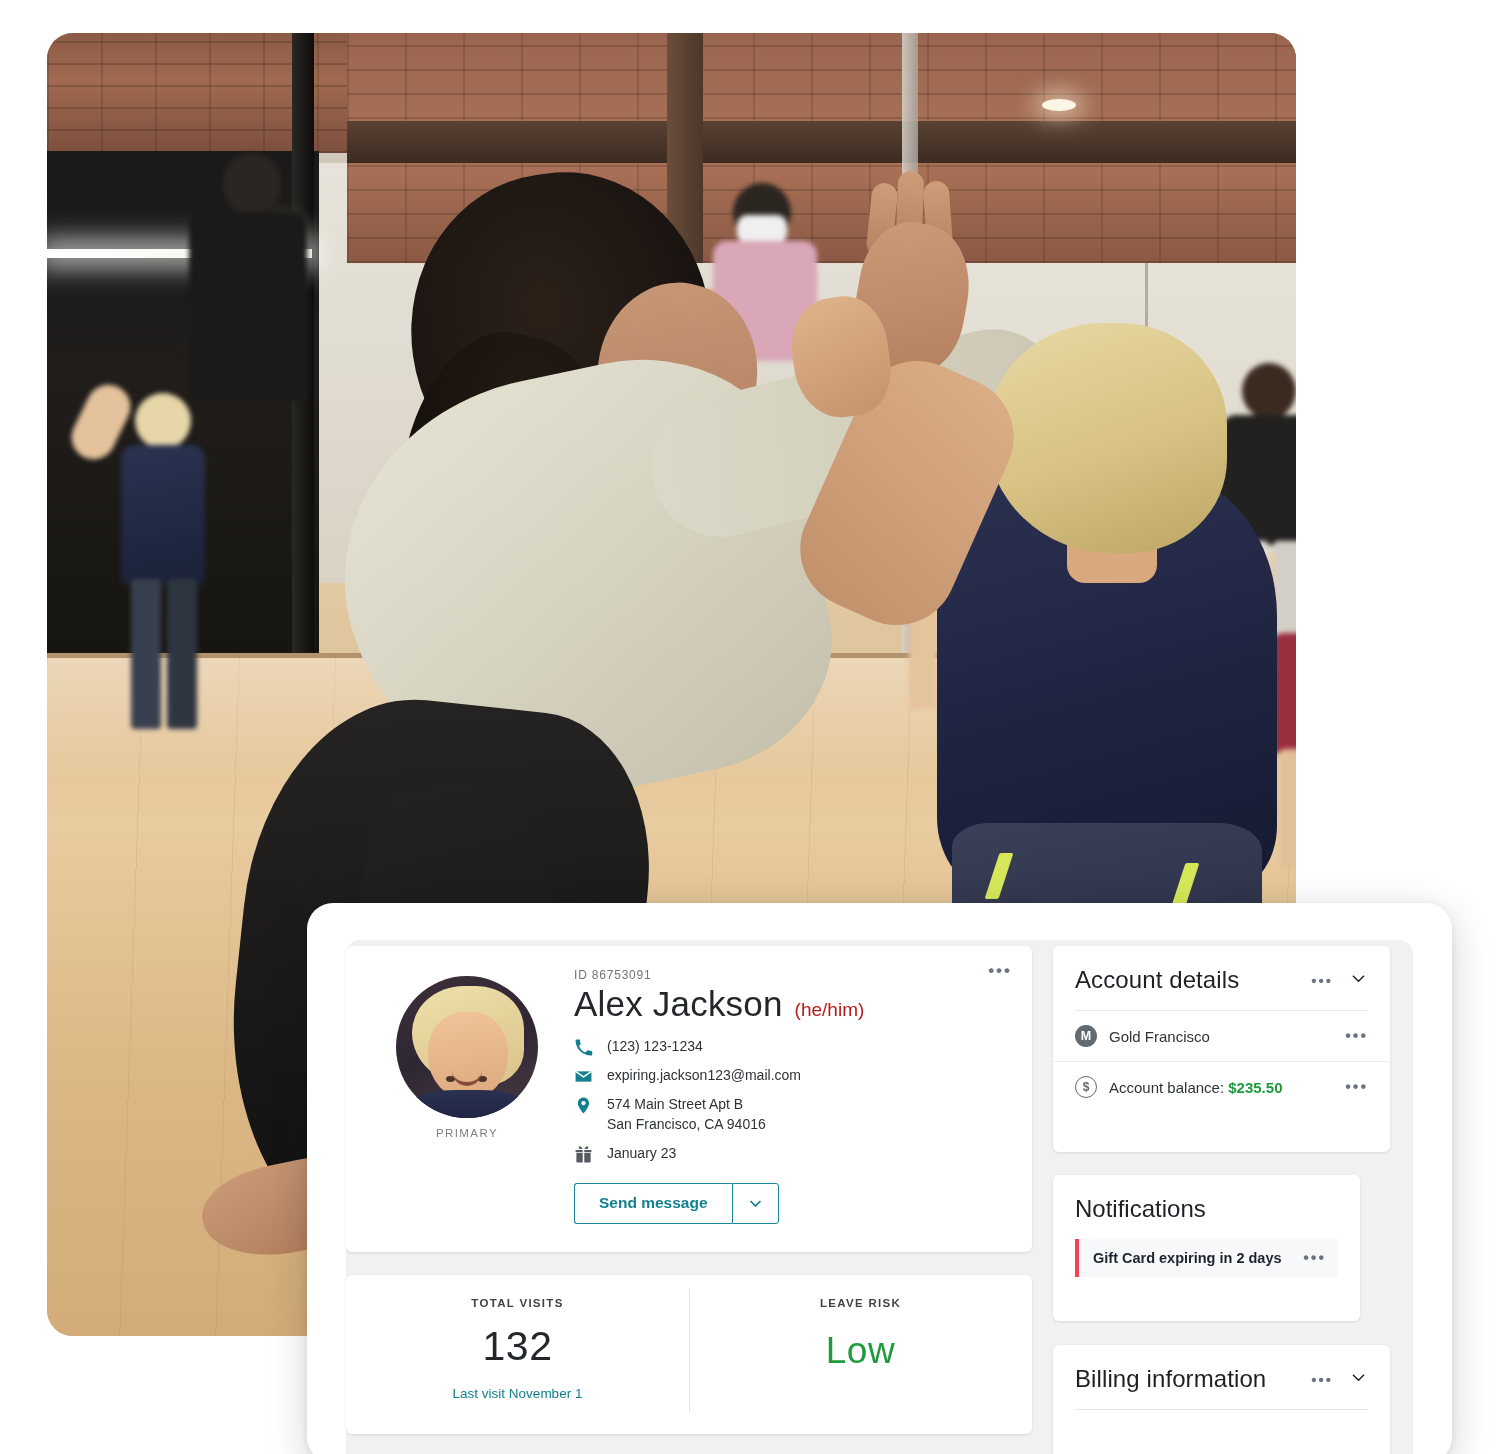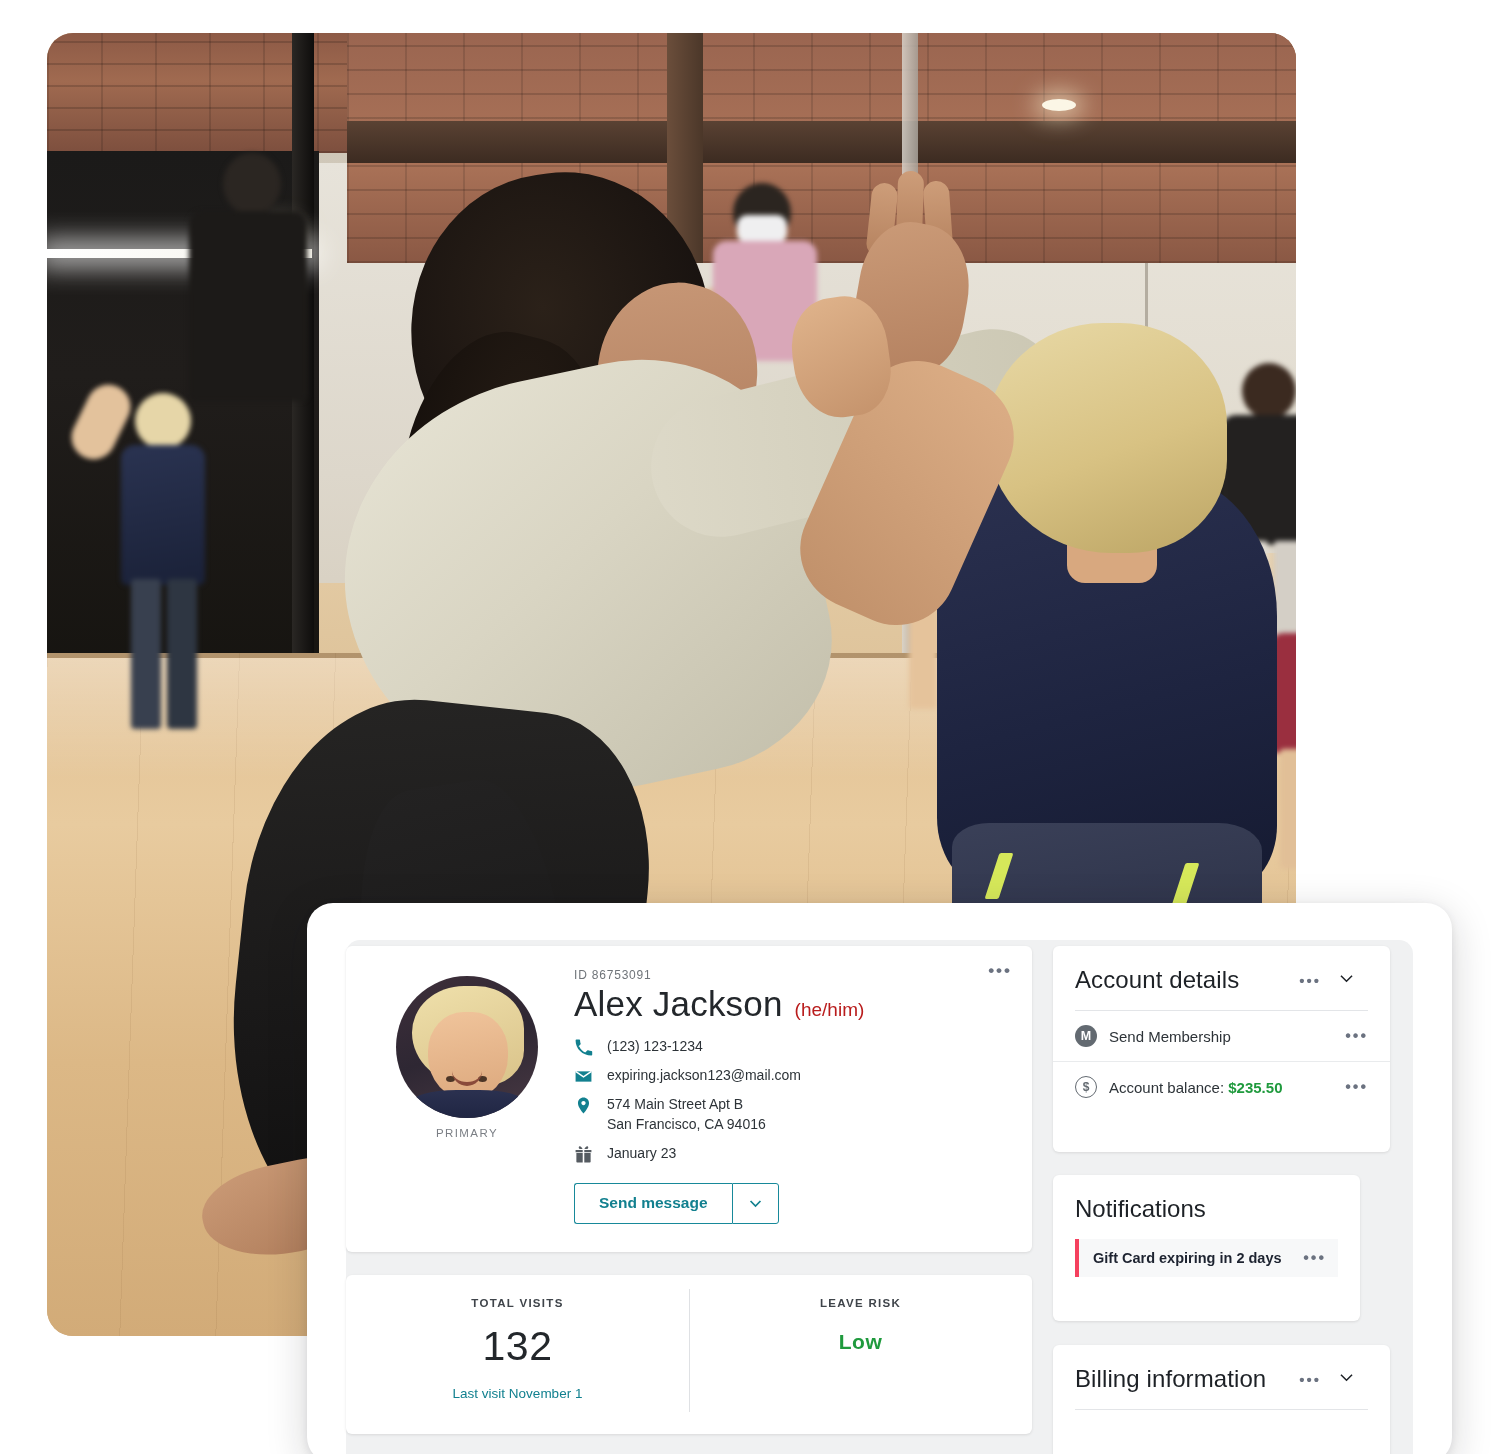--- a/index.html
+++ b/index.html
@@ -304,32 +304,32 @@
   }
   .stat + .stat::before{
     content:"";position:absolute;left:0;top:14px;bottom:22px;width:1px;background:#dfe1e4;
   }
   .stat-label{
     font-size:11.5px;letter-spacing:1.3px;color:#3f444a;font-weight:700;
   }
   .stat-value{
     font-size:41px;color:#23272b;font-weight:300;margin-top:14px;letter-spacing:.5px;
   }
-  .stat-value.green{color:#1f9a3d;font-weight:700;font-size:21px;margin-top:21px;}
+  .stat-value.green{color:#1f9a3d;font-weight:400;font-size:37px;margin-top:21px;}
   .stat-sub{
     font-size:13.5px;color:#11808f;margin-top:16px;cursor:pointer;
   }
 
   
   #account-card{left:1053px;top:946px;width:337px;height:206px;}
   #notifications-card{left:1053px;top:1175px;width:307px;height:146px;}
   #billing-card{left:1053px;top:1345px;width:337px;height:120px;}
 
   .panel-head{
-    display:flex;align-items:center;padding:20px 34px 0 22px;
+    display:flex;align-items:center;padding:20px 22px 0 22px;
   }
   .panel-title{font-size:24px;color:#1d2126;font-weight:300;flex:1;letter-spacing:.1px;}
   .panel-head .dots{margin-right:16px;font-size:15px;}
   .chev{cursor:pointer;}
   .hr{height:1px;background:#e3e5e8;margin:16px 22px 0 22px;}
 
   .acct-row{
     display:flex;align-items:center;gap:12px;padding:14px 22px 14px 22px;
   }
   .acct-row + .acct-row{border-top:1px solid #e9ebed;}
@@ -566,21 +566,21 @@
     <span class="chev">
       <svg viewBox="0 0 24 24" width="19" height="19" fill="none" stroke="#1d2126" stroke-width="1.9">
         <path d="M5 8.5l7 7 7-7"></path>
       </svg>
     </span>
   </div>
   <div class="hr"></div>
 
   <div class="acct-row">
     <span class="badge-m">M</span>
-    <span class="acct-label">Send Membership</span>
+    <span class="acct-label">Gold Francisco</span>
     <span class="dots">•••</span>
   </div>
 
   <div class="acct-row">
     <span class="badge-d">$</span>
     <span class="acct-label">
       <span>Account balance: </span><span class="amount">$235.50</span>
     </span>
     <span class="dots">•••</span>
   </div>

